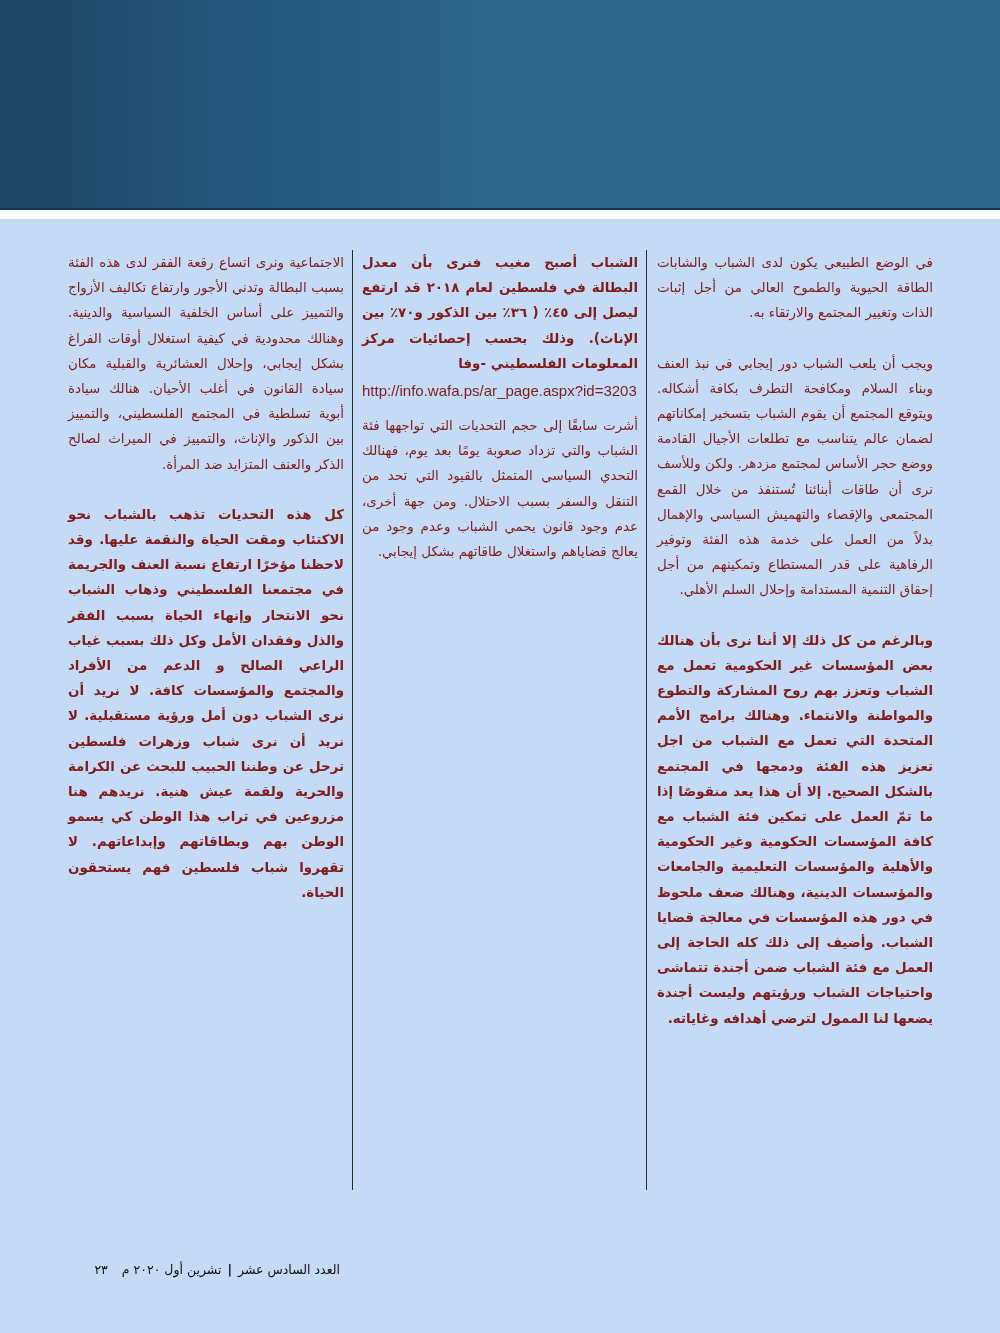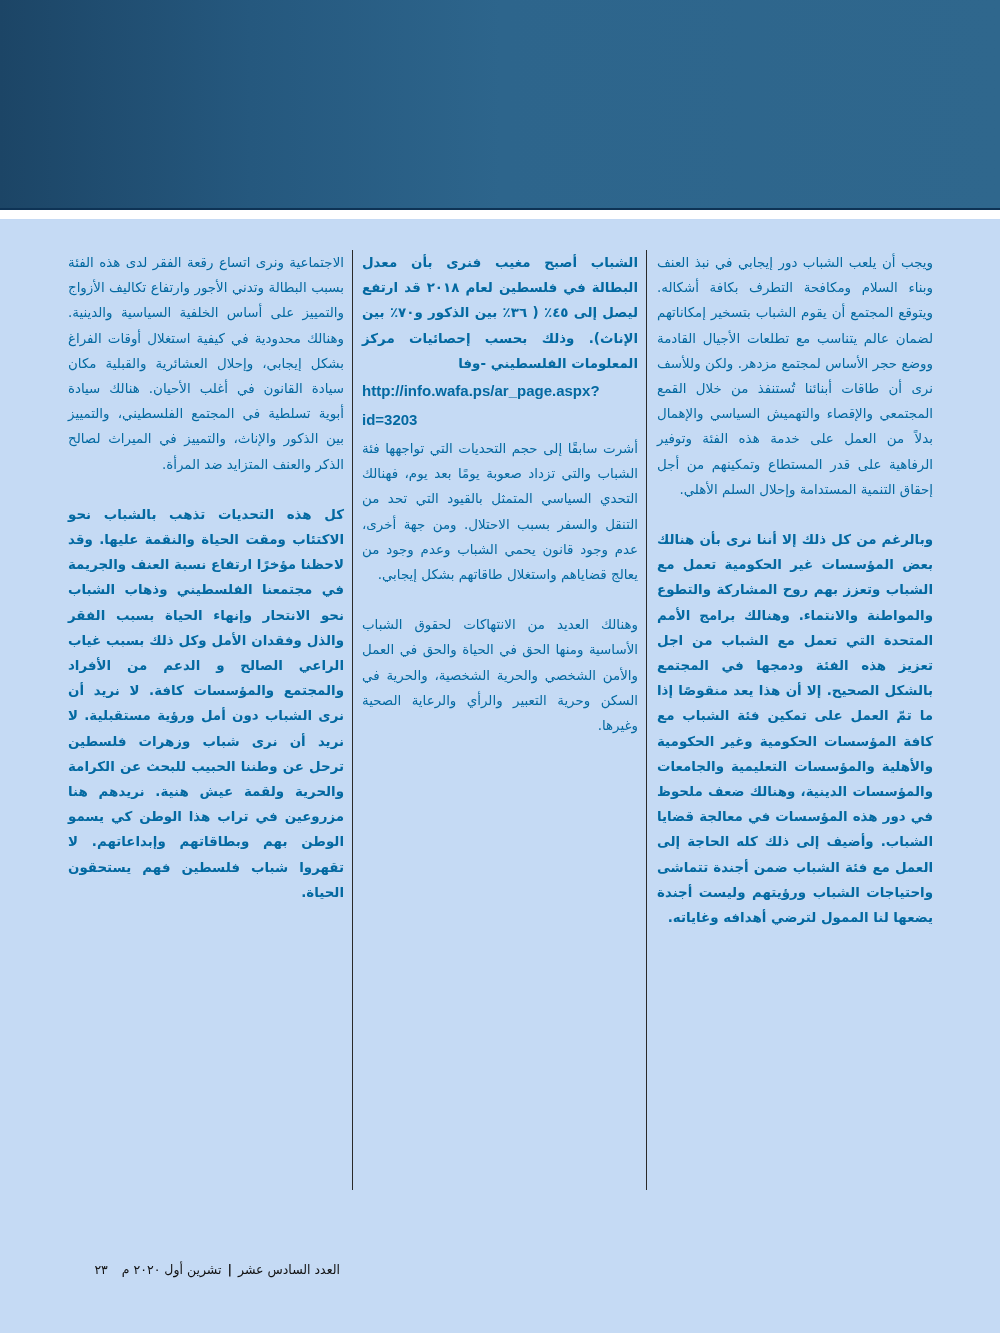--- a/index.html
+++ b/index.html
@@ -18,28 +18,28 @@
       position: absolute; left: 0; top: 210px; width: 1000px; height: 9px;
       background: #ffffff;
     }
     .page-body {
       position: absolute; left: 0; top: 219px; width: 1000px; height: 1114px;
       background: #c5daf4;
     }
     .column {
       position: absolute; top: 250px; width: 276px;
       direction: rtl; text-align: justify; text-align-last: right;
-      font-size: 13.4px; line-height: 25.2px; color: #0369a1;
+      font-size: 13.4px; line-height: 25.2px; color: #7f1d1d;
     }
     .col-right { left: 657px; }
     .col-middle { left: 362px; }
     .col-left { left: 68px; }
     .para { margin: 0 0 25px 0; }
     .para.tight { margin-bottom: 0; font-weight: bold; }
-    .url { direction: ltr; text-align: left; text-align-last: left; font-family: "Liberation Sans", sans-serif; font-size: 15px; line-height: 29px; margin: 0 0 2px 0; font-weight: bold; }
+    .url { direction: ltr; text-align: left; text-align-last: left; font-family: "Liberation Sans", sans-serif; font-size: 15px; line-height: 29px; margin: 0 0 8px 0; }
     .divider {
       position: absolute; width: 1px; background: #2a2a2a;
       top: 250px; height: 940px;
     }
     .div-1 { left: 646px; }
     .div-2 { left: 352px; }
     .footer {
       position: absolute; left: 60px; top: 1262px; width: 280px;
       direction: rtl; font-size: 12.5px; color: #111; white-space: nowrap;
       display: flex; gap: 6px;
@@ -51,29 +51,29 @@
 <body>
 
 <div class="header-band"></div>
 <div class="white-strip"></div>
 <div class="page-body"></div>
 
 <div class="divider div-1"></div>
 <div class="divider div-2"></div>
 
 <div class="column col-right">
+  <p class="para">في الوضع الطبيعي يكون لدى الشباب والشابات الطاقة الحيوية والطموح العالي من أجل إثبات الذات وتغيير المجتمع والارتقاء به.</p>
   <p class="para">ويجب أن يلعب الشباب دور إيجابي في نبذ العنف وبناء السلام ومكافحة التطرف بكافة أشكاله. ويتوقع المجتمع أن يقوم الشباب بتسخير إمكاناتهم لضمان عالم يتناسب مع تطلعات الأجيال القادمة ووضع حجر الأساس لمجتمع مزدهر. ولكن وللأسف نرى أن طاقات أبنائنا تُستنفذ من خلال القمع المجتمعي والإقصاء والتهميش السياسي والإهمال بدلاً من العمل على خدمة هذه الفئة وتوفير الرفاهية على قدر المستطاع وتمكينهم من أجل إحقاق التنمية المستدامة وإحلال السلم الأهلي.</p>
   <p class="para tight">وبالرغم من كل ذلك إلا أننا نرى بأن هنالك بعض المؤسسات غير الحكومية تعمل مع الشباب وتعزز بهم روح المشاركة والتطوع والمواطنة والانتماء. وهنالك برامج الأمم المتحدة التي تعمل مع الشباب من اجل تعزيز هذه الفئة ودمجها في المجتمع بالشكل الصحيح. إلا أن هذا يعد منقوصًا إذا ما تمّ العمل على تمكين فئة الشباب مع كافة المؤسسات الحكومية وغير الحكومية والأهلية والمؤسسات التعليمية والجامعات والمؤسسات الدينية، وهنالك ضعف ملحوظ في دور هذه المؤسسات في معالجة قضايا الشباب. وأضيف إلى ذلك كله الحاجة إلى العمل مع فئة الشباب ضمن أجندة تتماشى واحتياجات الشباب ورؤيتهم وليست أجندة يضعها لنا الممول لترضي أهدافه وغاياته.</p>
 </div>
 
 <div class="column col-middle">
   <p class="para tight">الشباب أصبح مغيب فنرى بأن معدل البطالة في فلسطين لعام ٢٠١٨ قد ارتفع ليصل إلى ٤٥٪ ( ٣٦٪ بين الذكور و٧٠٪ بين الإناث). وذلك بحسب إحصائيات مركز المعلومات الفلسطيني -وفا</p>
   <p class="url">http://info.wafa.ps/ar_page.aspx?id=3203</p>
   <p class="para">أشرت سابقًا إلى حجم التحديات التي تواجهها فئة الشباب والتي تزداد صعوبة يومًا بعد يوم، فهنالك التحدي السياسي المتمثل بالقيود التي تحد من التنقل والسفر بسبب الاحتلال. ومن جهة أخرى، عدم وجود قانون يحمي الشباب وعدم وجود من يعالج قضاياهم واستغلال طاقاتهم بشكل إيجابي.</p>
-  <p class="para">وهنالك العديد من الانتهاكات لحقوق الشباب الأساسية ومنها الحق في الحياة والحق في العمل والأمن الشخصي والحرية الشخصية، والحرية في السكن وحرية التعبير والرأي والرعاية الصحية وغيرها.</p>
 </div>
 
 <div class="column col-left">
   <p class="para">الاجتماعية ونرى اتساع رقعة الفقر لدى هذه الفئة بسبب البطالة وتدني الأجور وارتفاع تكاليف الأزواج والتمييز على أساس الخلفية السياسية والدينية. وهنالك محدودية في كيفية استغلال أوقات الفراغ بشكل إيجابي، وإحلال العشائرية والقبلية مكان سيادة القانون في أغلب الأحيان. هنالك سيادة أبوية تسلطية في المجتمع الفلسطيني، والتمييز بين الذكور والإناث، والتمييز في الميراث لصالح الذكر والعنف المتزايد ضد المرأة.</p>
   <p class="para tight">كل هذه التحديات تذهب بالشباب نحو الاكتئاب ومقت الحياة والنقمة عليها. وقد لاحظنا مؤخرًا ارتفاع نسبة العنف والجريمة في مجتمعنا الفلسطيني وذهاب الشباب نحو الانتحار وإنهاء الحياة بسبب الفقر والذل وفقدان الأمل وكل ذلك بسبب غياب الراعي الصالح و الدعم من الأفراد والمجتمع والمؤسسات كافة. لا نريد أن نرى الشباب دون أمل ورؤية مستقبلية. لا نريد أن نرى شباب وزهرات فلسطين ترحل عن وطننا الحبيب للبحث عن الكرامة والحرية ولقمة عيش هنية. نريدهم هنا مزروعين في تراب هذا الوطن كي يسمو الوطن بهم وبطاقاتهم وإبداعاتهم. لا تقهروا شباب فلسطين فهم يستحقون الحياة.</p>
 </div>
 
 <div class="footer">
   <span>العدد السادس عشر</span>
   <span class="sep">|</span>

